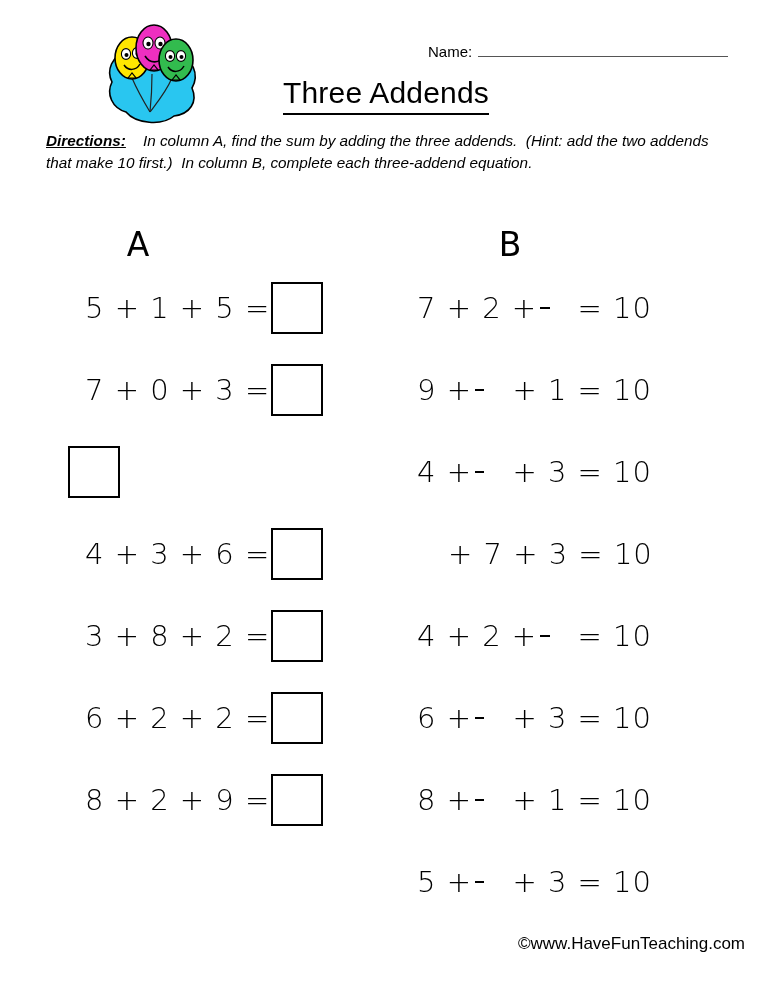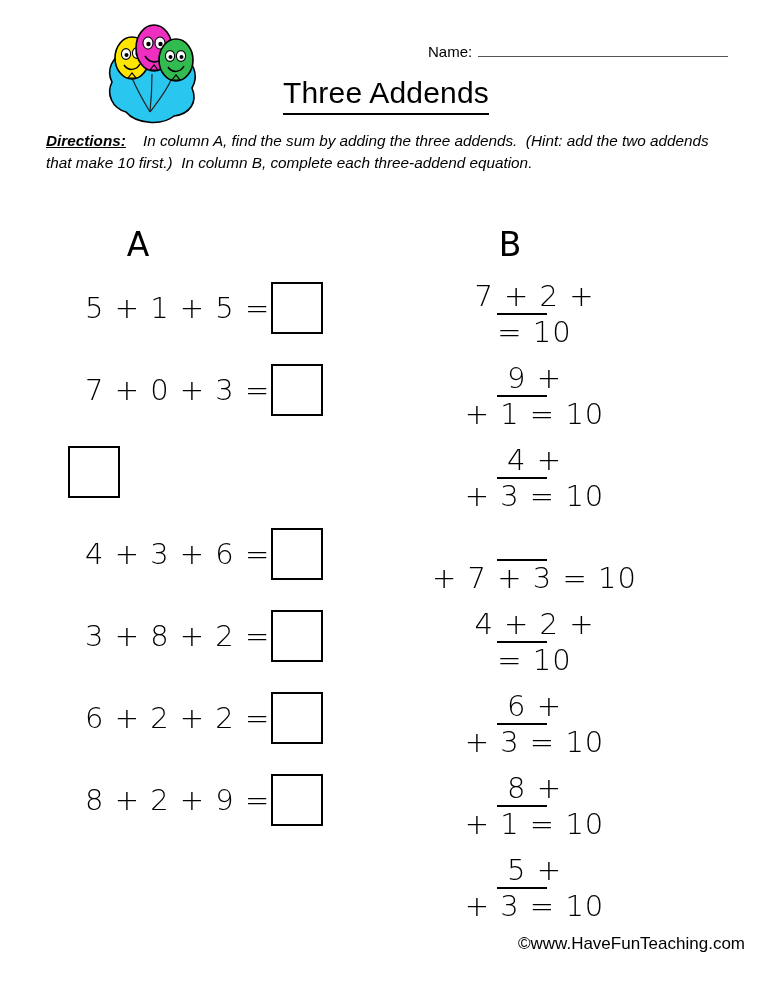--- a/index.html
+++ b/index.html
@@ -136,21 +136,21 @@
     margin-left: 8px;
     flex: 0 0 auto;
   }
   .eq-lead {
     display: inline-block;
     text-align: right;
   }
   #col-a .eq-lead { width: 178px; }
 
   
-  #col-b .eq-row { justify-content: flex-end; flex-direction: column; }
+  #col-b .eq-row { justify-content: flex-start; }
   .blank {
     display: inline-block;
     width: 50px;
     border-bottom: 2.6px solid #000000;
     vertical-align: -2px;
     margin: 0 3px;
   }
 
   
   #footer {

